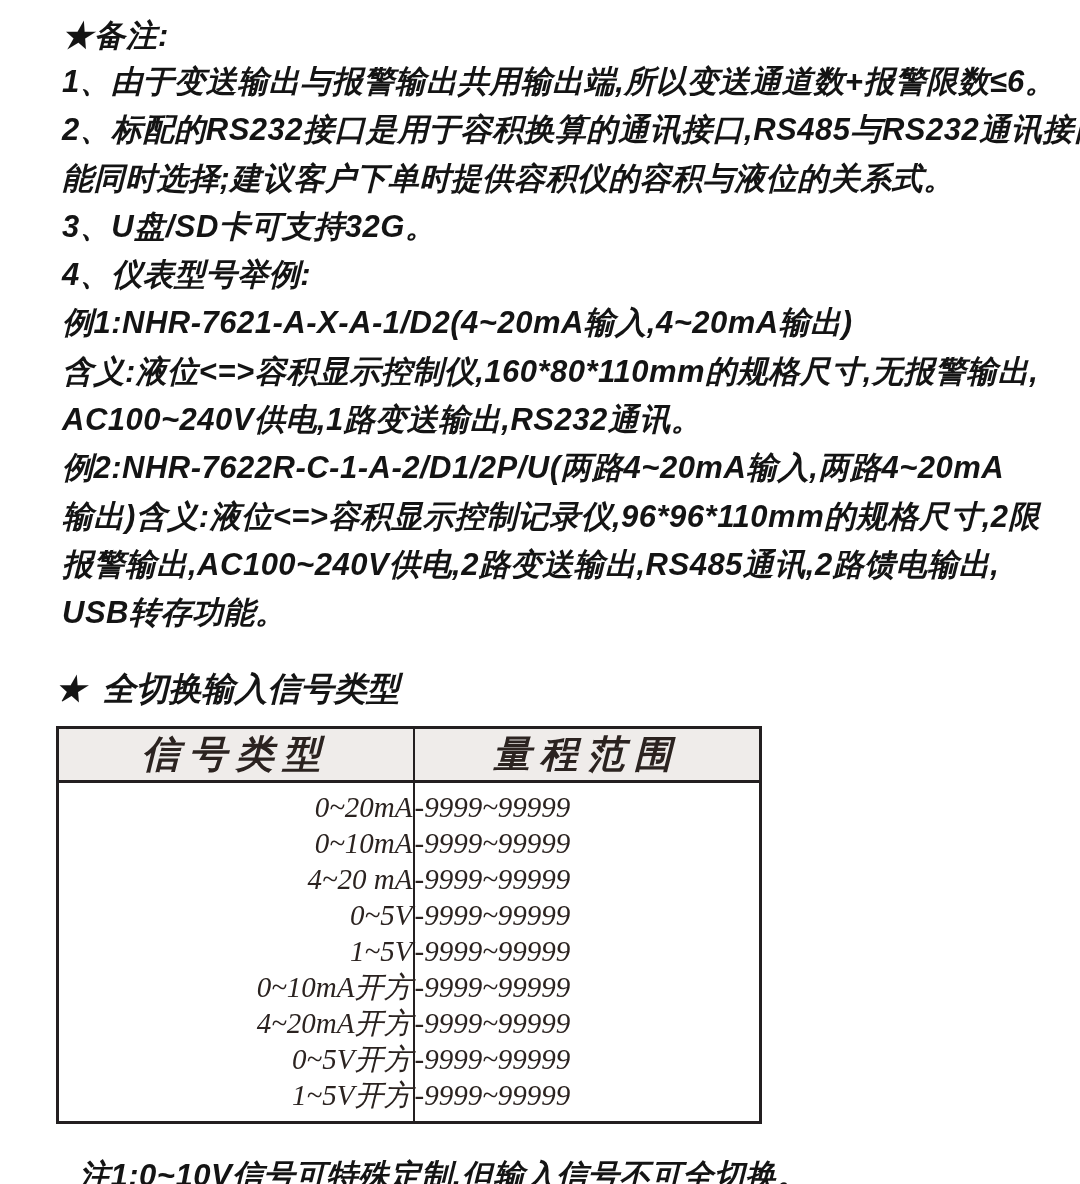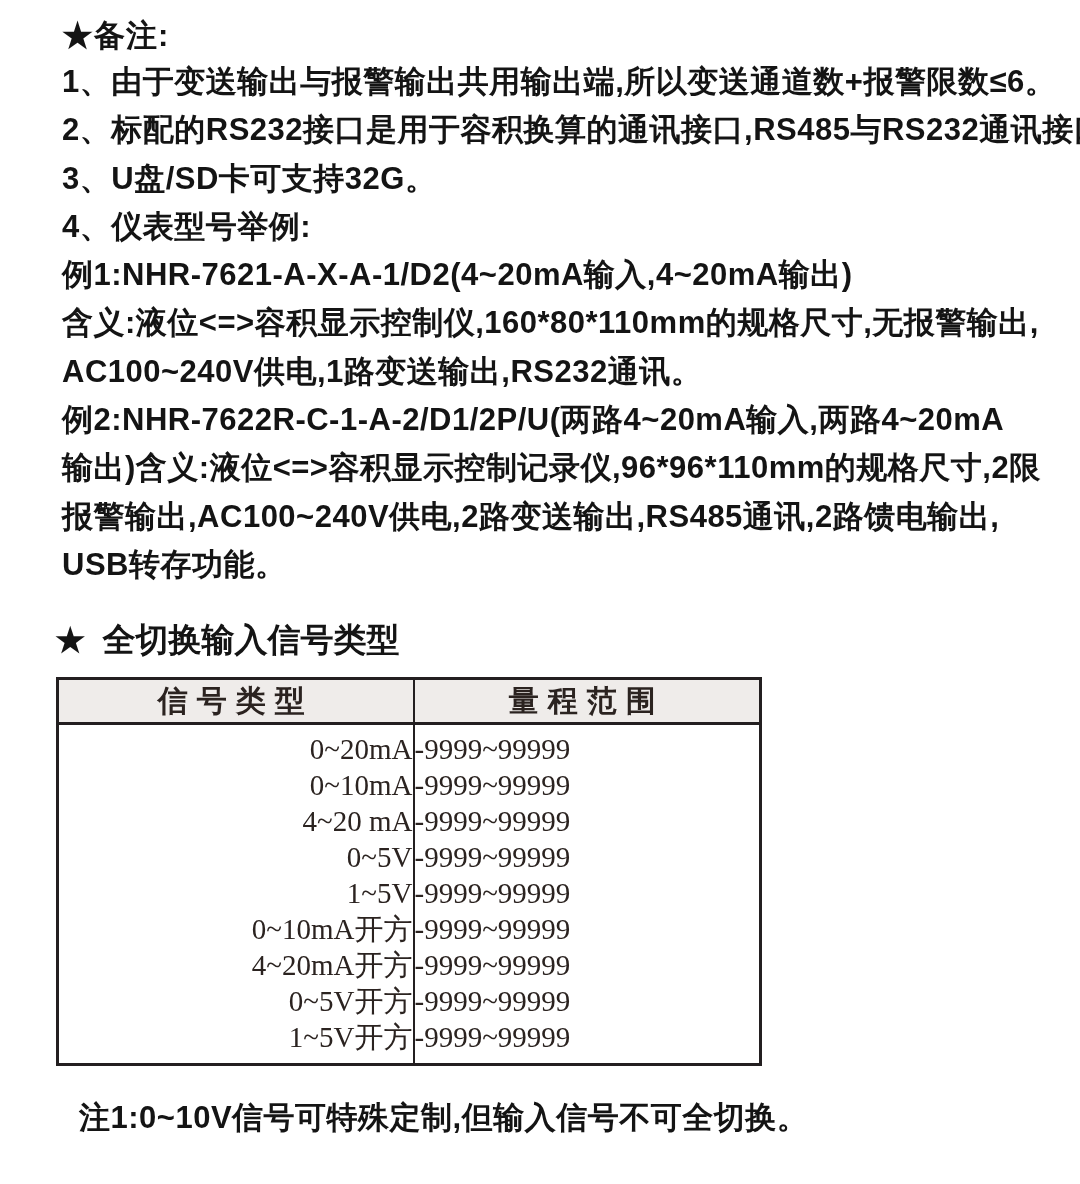--- a/index.html
+++ b/index.html
@@ -16,20 +16,21 @@
     font-family: "Liberation Sans", sans-serif;
     color: var(--text);
   }
   .page {
     position: relative;
     width: 1080px;
     height: 1184px;
     padding: 14px 58px 0 62px;
     overflow: hidden;
     background: var(--page_bg);
+    font-style: italic;
   }
   .notes-title {
     font-size: 31px;
     font-weight: 600;
     line-height: 44px;
     letter-spacing: 1px;
     white-space: nowrap;
   }
   .note-line {
     font-size: 31px;
@@ -62,21 +63,21 @@
     border: 3px solid var(--table_border);
     font-family: "Liberation Serif", serif;
     color: var(--table_text);
   }
   table.signal-table col.c1 { width: 356px; }
   table.signal-table col.c2 { width: 347px; }
   table.signal-table th {
     height: 45px;
     background: var(--header_bg);
     border-bottom: 3px solid var(--table_border);
-    font-size: 30px;
+    font-size: 38px;
     font-weight: 600;
     letter-spacing: 9px;
     text-align: center;
     vertical-align: middle;
   }
   table.signal-table th:first-child,
   table.signal-table td:first-child {
     border-right: 2px solid var(--table_border);
   }
   table.signal-table td {
@@ -107,20 +108,21 @@
 </style>
 </head>
 <body>
 
 <div class="page">
 
   <div class="notes">
     <div class="notes-title">★备注:</div>
     <div class="note-line">1、由于变送输出与报警输出共用输出端,所以变送通道数+报警限数≤6。</div>
     <div class="note-line">2、标配的RS232接口是用于容积换算的通讯接口,RS485与RS232通讯接口不</div>
+    <div class="note-line">能同时选择;建议客户下单时提供容积仪的容积与液位的关系式。</div>
     <div class="note-line">3、U盘/SD卡可支持32G。</div>
     <div class="note-line">4、仪表型号举例:</div>
     <div class="note-line">例1:NHR-7621-A-X-A-1/D2(4~20mA输入,4~20mA输出)</div>
     <div class="note-line">含义:液位&lt;=&gt;容积显示控制仪,160*80*110mm的规格尺寸,无报警输出,</div>
     <div class="note-line">AC100~240V供电,1路变送输出,RS232通讯。</div>
     <div class="note-line">例2:NHR-7622R-C-1-A-2/D1/2P/U(两路4~20mA输入,两路4~20mA</div>
     <div class="note-line">输出)含义:液位&lt;=&gt;容积显示控制记录仪,96*96*110mm的规格尺寸,2限</div>
     <div class="note-line">报警输出,AC100~240V供电,2路变送输出,RS485通讯,2路馈电输出,</div>
     <div class="note-line">USB转存功能。</div>
   </div>

